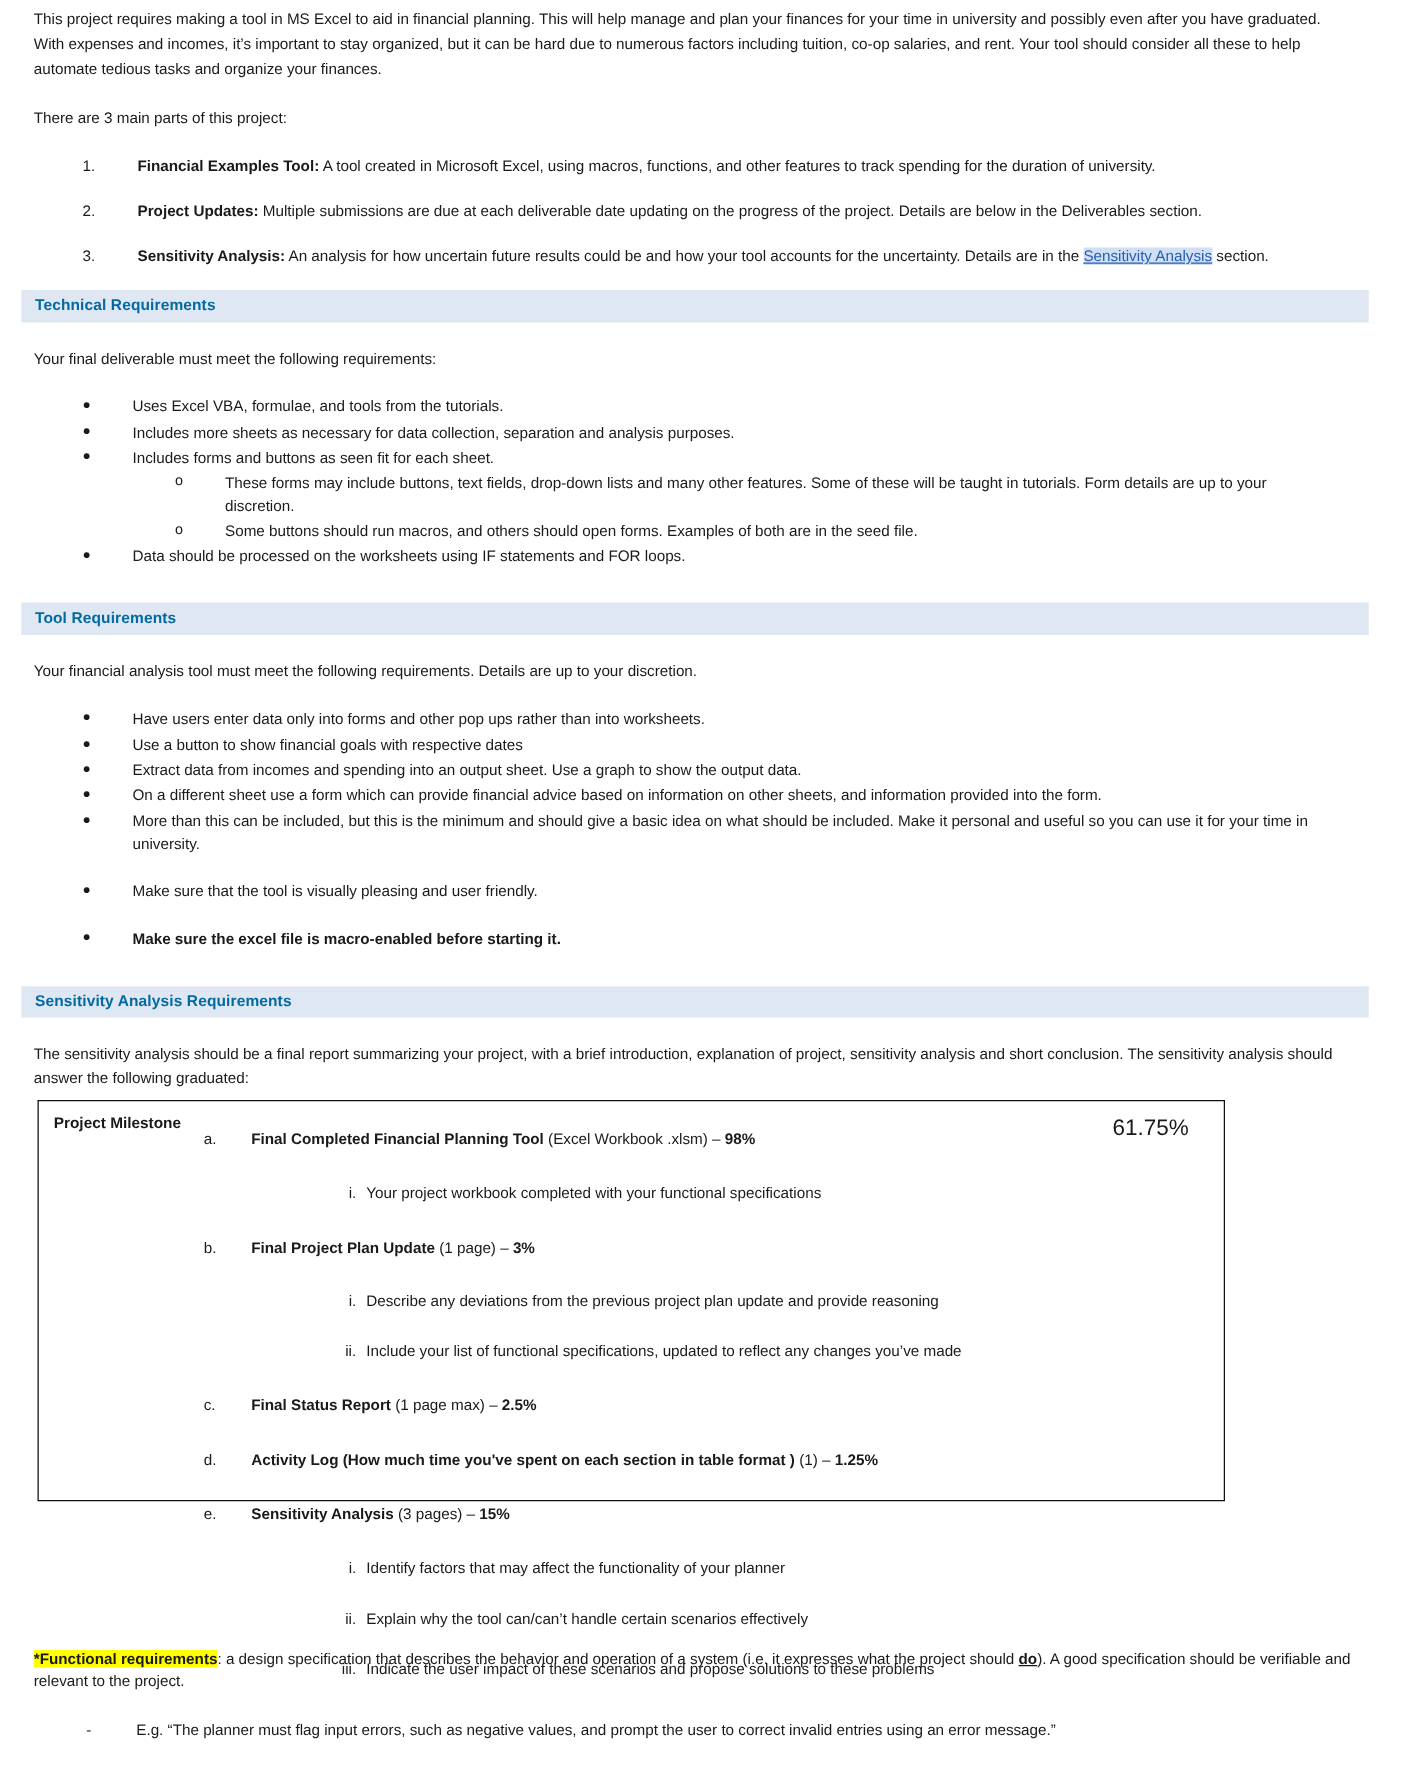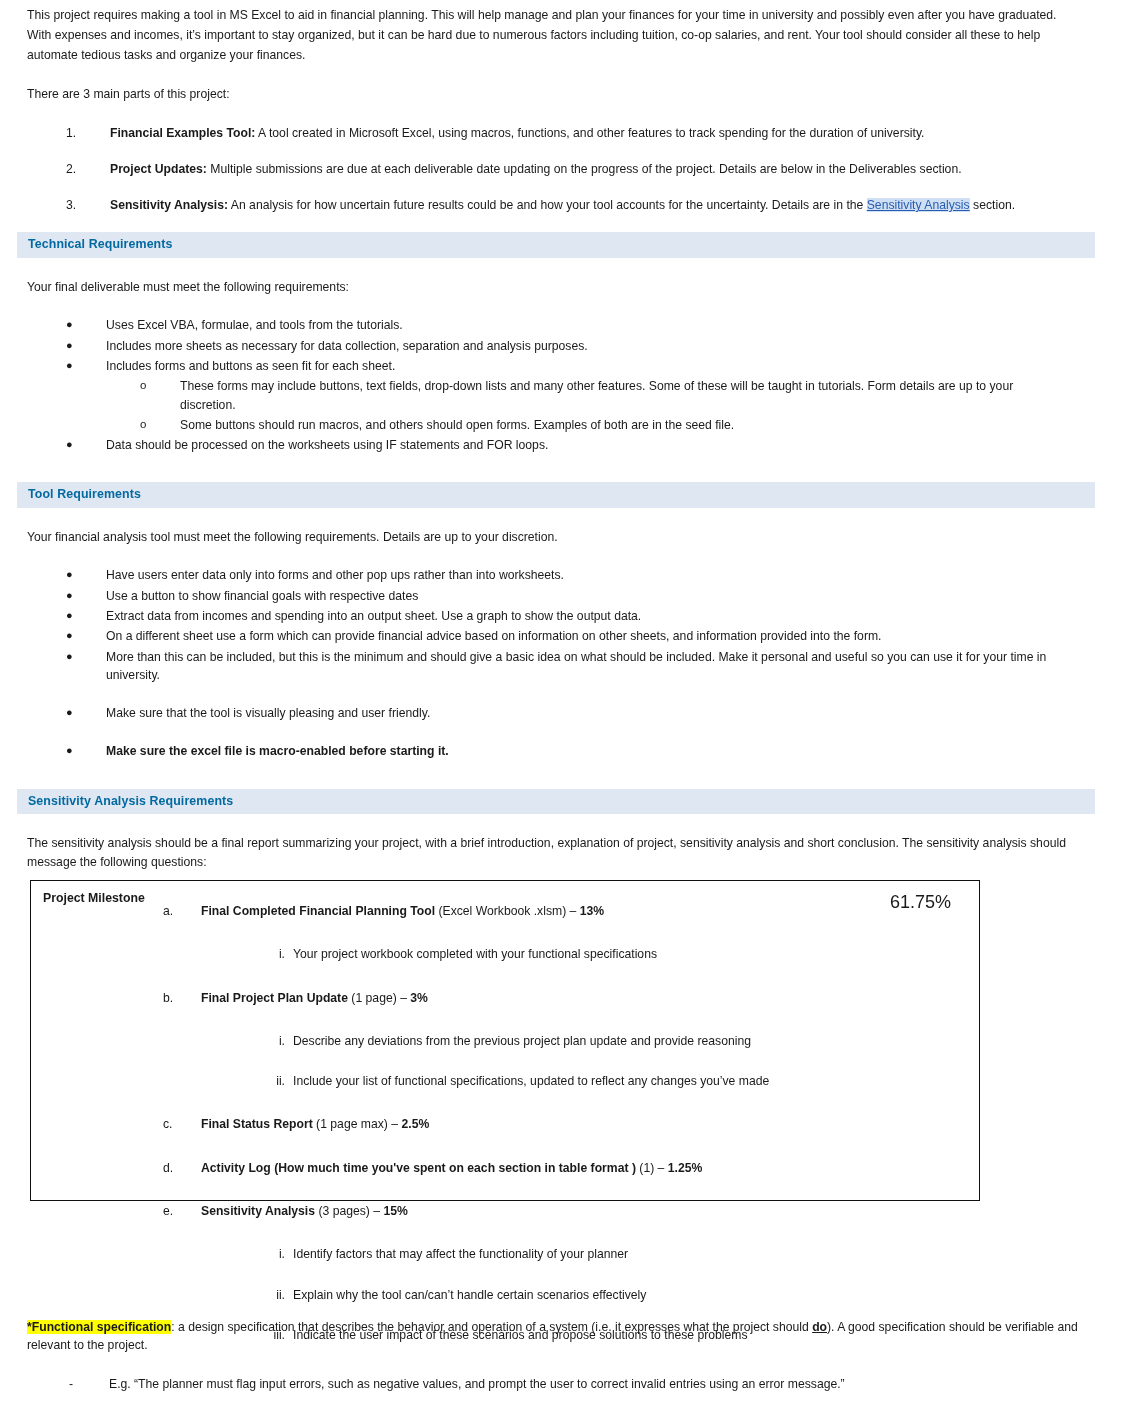--- a/index.html
+++ b/index.html
@@ -267,21 +267,21 @@
     <li class="gap-li">
       <span class="bullet">●</span>
       <span class="content" style="font-weight:bold;">Make sure the excel file is macro-enabled before starting it.</span>
     </li>
   </ul>
 
   <div class="spacer-lg"></div>
 
   <div class="section-band">Sensitivity Analysis Requirements</div>
   <div class="spacer-md"></div>
-  <p class="para">The sensitivity analysis should be a final report summarizing your project, with a brief introduction, explanation of project, sensitivity analysis and short conclusion. The sensitivity analysis should message the following questions:</p>
+  <p class="para">The sensitivity analysis should be a final report summarizing your project, with a brief introduction, explanation of project, sensitivity analysis and short conclusion. The sensitivity analysis should answer the following graduated:</p>
   <div class="spacer-md"></div>
 
   <ul class="bullets">
     <li>
       <span class="bullet">●</span>
       <span class="content">What factors affect your financial plans? Why?</span>
     </li>
     <li>
       <span class="bullet">●</span>
       <span class="content">How can these factors change? Will these changes affect your plans?</span>
@@ -299,21 +299,21 @@
   <div class="milestone-box">
     <div class="ms-header">
       <span class="ms-title">Project Milestone</span>
       <span class="ms-pct">61.75%</span>
     </div>
 
     <ul class="alphalist">
 
       <li style="margin-top:-14px;">
         <span class="marker">a.</span>
-        <span class="content"><b>Final Completed Financial Planning Tool</b><span> (Excel Workbook .xlsm) – </span><b>13%</b></span>
+        <span class="content"><b>Final Completed Financial Planning Tool</b><span> (Excel Workbook .xlsm) – </span><b>98%</b></span>
       </li>
     </ul>
     <div class="ms-gap"></div>
     <ul class="romanlist">
       <li>
         <span class="marker">i.</span>
         <span class="content">Your project workbook completed with your functional specifications</span>
       </li>
     </ul>
 
@@ -383,21 +383,21 @@
     <div class="ms-gap-sm"></div>
     <ul class="romanlist">
       <li>
         <span class="marker">iii.</span>
         <span class="content">Indicate the user impact of these scenarios and propose solutions to these problems</span>
       </li>
     </ul>
   </div>
 
   <div class="footnote">
-    <p style="margin:0;"><span class="hl-yellow">*Functional specification</span><span>: a design specification that describes the behavior and operation of a system (i.e. it expresses what the project should </span><span class="underline-bold">do</span><span>). A good specification should be verifiable and relevant to the project.</span></p>
+    <p style="margin:0;"><span class="hl-yellow">*Functional requirements</span><span>: a design specification that describes the behavior and operation of a system (i.e. it expresses what the project should </span><span class="underline-bold">do</span><span>). A good specification should be verifiable and relevant to the project.</span></p>
     <div class="spacer-md"></div>
     <ul class="dashlist">
       <li>
         <span class="marker">-</span>
         <span class="content">E.g. “The planner must flag input errors, such as negative values, and prompt the user to correct invalid entries using an error message.”</span>
       </li>
     </ul>
   </div>
 
 </div>

